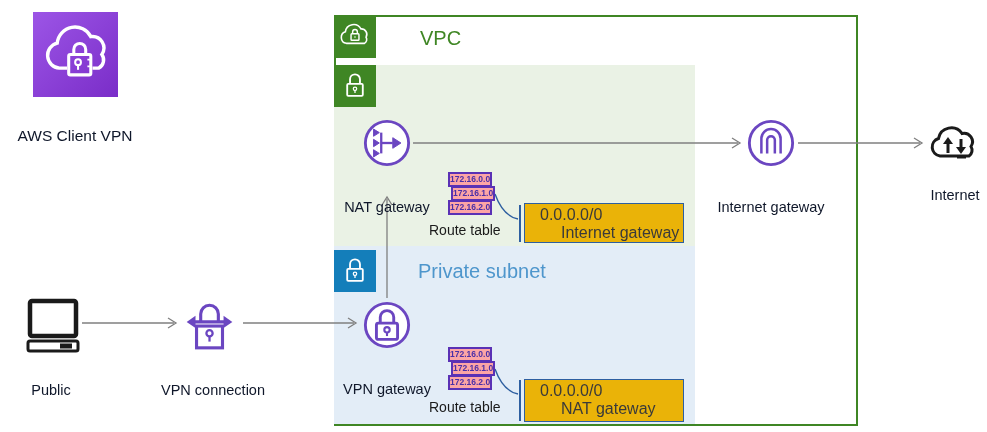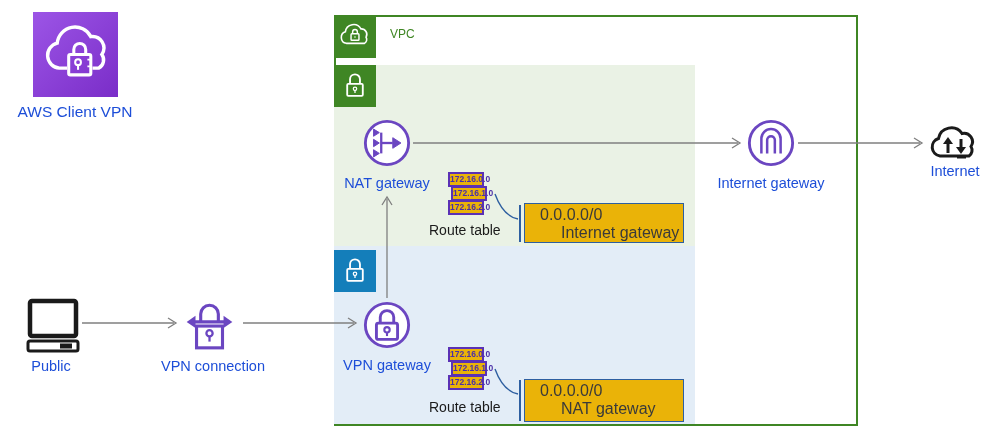--- a/index.html
+++ b/index.html
@@ -9,27 +9,27 @@
   }
   .abs{position:absolute;}
   
   .vpc-box{left:334px;top:15px;width:524px;height:411px;border:2px solid #3F8624;box-sizing:border-box;background:#ffffff;}
   .subnet{left:334px;width:361px;}
   .subnet.public{top:65px;height:181px;background:#EAF2E5;}
   .subnet.private{top:246px;height:178px;background:#E3EDF7;}
   .hdr-square{width:42px;height:42px;display:flex;align-items:center;justify-content:center;}
   .sq-green{background:#3F8624;}
   .sq-blue{background:#147EBA;}
-  .zone-title{font-size:12px;}
+  .zone-title{font-size:20px;margin-left:30px;}
   .t-green{color:#3F8624;}
   .t-blue{color:#4E96CC;}
   
-  .node-label{font-size:14.5px;color:#1d4ed8;text-align:center;white-space:nowrap;}
+  .node-label{font-size:14.5px;color:#0f172a;text-align:center;white-space:nowrap;margin-top:24px;}
   
-  .chip{width:36px;height:15px;border:2px solid #5A31B5;background:#eab308;box-sizing:border-box;
+  .chip{width:44px;height:15px;border:2px solid #5A31B5;background:#fca5a5;box-sizing:border-box;
         font-size:8.5px;font-weight:bold;color:#4B2FA8;text-align:center;line-height:11px;white-space:nowrap;}
   .route-box{width:160px;border:1.5px solid #2E5FA0;background:#eab308;box-sizing:border-box;color:#3a3a3a;}
   .route-box .dest{font-size:16px;padding:2px 0 0 15px;line-height:18px;}
   .route-box .tgt{font-size:16px;padding:0 0 0 36px;line-height:18px;}
   .rt-label{font-size:14px;color:#1a1a1a;white-space:nowrap;}
   svg{display:block;}
 </style>
 </head>
 <body>
 
@@ -98,20 +98,21 @@
   </div>
 
   <div class="abs hdr-square sq-blue" style="left:334px;top:250px;">
     <svg width="34" height="34" viewBox="0 0 48 48">
       <path d="M17,21 V14.5 A7,7 0 0 1 31,14.5 V21" stroke="#ffffff" stroke-width="2.6" fill="none"></path>
       <rect x="13" y="21" width="22" height="17" rx="1.5" stroke="#ffffff" stroke-width="2.6" fill="none"></rect>
       <circle cx="24" cy="28" r="2.4" stroke="#ffffff" stroke-width="1.8" fill="none"></circle>
       <path d="M24,30.4 V34" stroke="#ffffff" stroke-width="1.8"></path>
     </svg>
   </div>
+  <div class="abs zone-title t-blue" style="left:388px;top:260px;">Private subnet</div>
 
   <svg class="abs" style="left:362px;top:118px;" width="50" height="50" viewBox="0 0 52 52">
     <circle cx="26" cy="26" r="22.5" stroke="#6B46C1" stroke-width="3" fill="#ffffff"></circle>
     <g fill="#6B46C1" stroke="#6B46C1">
       <path d="M12,11.5 V19 L18,15.2 Z"></path>
       <path d="M12,22.2 V29.8 L18,26 Z"></path>
       <path d="M12,33 V40.5 L18,36.8 Z"></path>
       <path d="M20,15.2 V36.8" fill="none" stroke-width="2.4"></path>
       <path d="M20,26 H32" fill="none" stroke-width="2.4"></path>
       <path d="M32,20.5 V31.5 L40.5,26 Z"></path>

